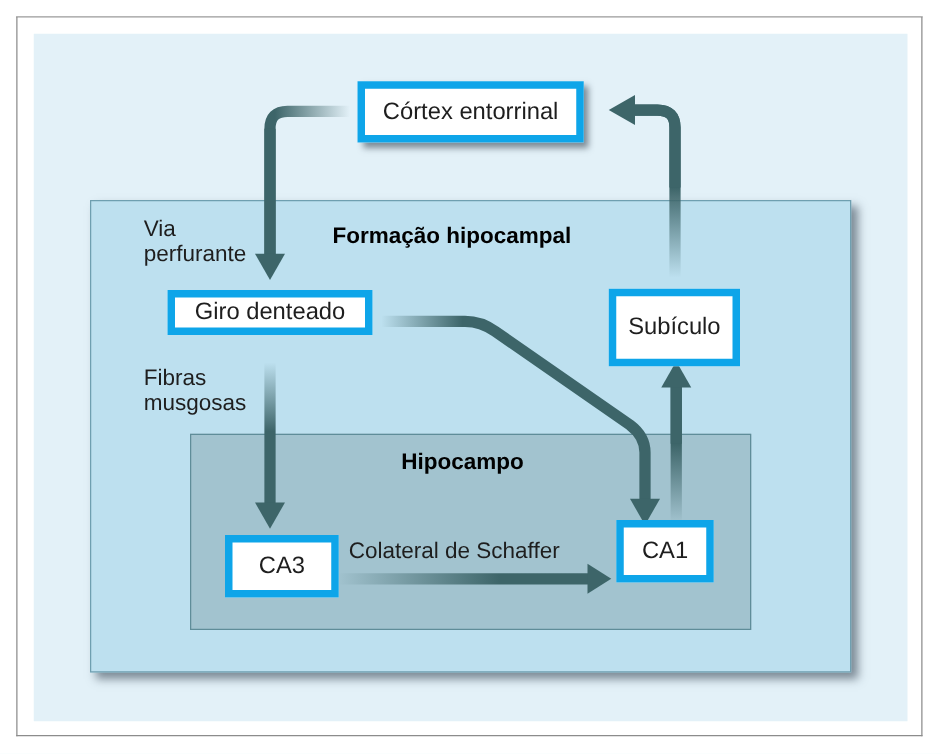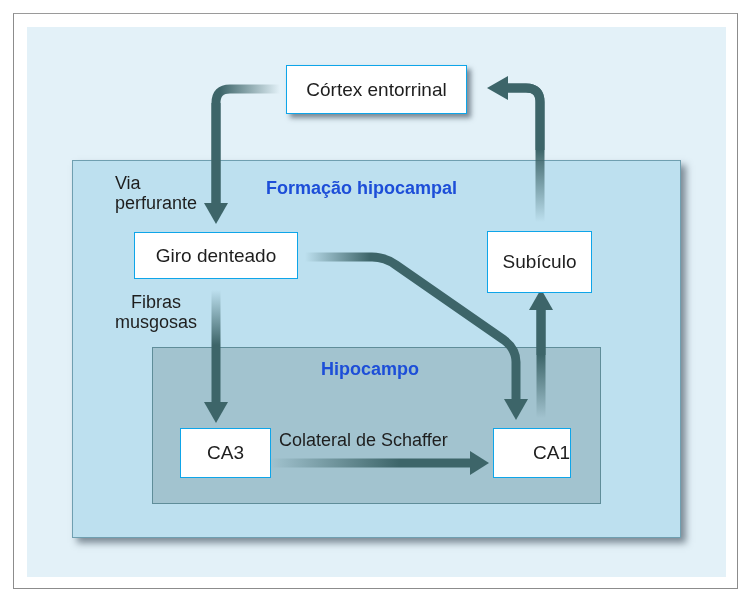--- a/index.html
+++ b/index.html
@@ -6,25 +6,25 @@
   body { width:753px; height:603px; position:relative; overflow:hidden;
          font-family:"Liberation Sans", sans-serif; }
   .frame { position:absolute; left:13px; top:13px; width:725px; height:576px;
            border:1px solid #8c8c8c; border-top-color:#9a9a9a; background:#ffffff; box-sizing:border-box; }
   .panel { position:absolute; left:27px; top:27px; width:699px; height:550px; background:#e3f1f8; }
   .region { position:absolute; box-sizing:border-box; }
   .formacao { left:72px; top:160px; width:609px; height:378px; background:#bde0ef;
               border:1px solid #6f9fb0; box-shadow:5px 5px 7px rgba(40,55,70,0.55); }
   .hipocampo { left:152px; top:347px; width:449px; height:157px; background:#a2c3cf;
                border:1px solid #5f8d99; }
-  .node { position:absolute; box-sizing:border-box; background:#ffffff; border:1px solid #0ea5e9;
+  .node { position:absolute; box-sizing:border-box; background:#ffffff; border:6px solid #0ea5e9;
           display:flex; align-items:center; justify-content:center; color:#1e1e1e; font-size:19px; }
   .node.shadow { box-shadow:4px 4px 5px rgba(40,55,70,0.55); }
   .label { position:absolute; color:#1e1e1e; font-size:18px; line-height:20px; }
-  .title { position:absolute; color:#1d4ed8; font-size:18px; font-weight:bold; }
+  .title { position:absolute; color:#000000; font-size:18px; font-weight:bold; }
   svg.arrows { position:absolute; left:0; top:0; }
 </style>
 </head>
 <body>
 
 <div class="frame"></div>
 <div class="panel"></div>
 
 <div class="region formacao"></div>
 <div class="region hipocampo"></div>
@@ -78,34 +78,34 @@
   <path d="M541 355 L541 305" fill="none" stroke="#3d6569" stroke-width="9"></path>
   <polygon points="529,310 553,310 541,289" fill="#3d6569"></polygon>
 </svg>
 
 <div class="title" style="left:266px; top:178px;">Formação hipocampal</div>
 <div class="title" style="left:321px; top:359px;">Hipocampo</div>
 
 <div class="node shadow" style="left:286px; top:65px; width:181px; height:49px;">
   <span>Córtex entorrinal</span>
 </div>
-<div class="node" style="left:134px; top:232px; width:164px; height:47px;">
+<div class="node" style="left:134px; top:232px; width:164px; height:36px;">
   <span>Giro denteado</span>
 </div>
 <div class="node" style="left:487px; top:231px; width:105px; height:62px;">
   <span>Subículo</span>
 </div>
 <div class="node" style="left:180px; top:428px; width:91px; height:50px;">
   <span>CA3</span>
 </div>
-<div class="node" style="left:493px; top:428px; width:78px; height:50px;justify-content:flex-end;">
+<div class="node" style="left:493px; top:416px; width:78px; height:50px;">
   <span>CA1</span>
 </div>
 
 <div class="label" style="right:556px; top:173px; text-align:left;">
   <div>Via</div>
   <div>perfurante</div>
 </div>
-<div class="label" style="right:556px; top:292px; text-align:center;">
+<div class="label" style="right:556px; top:292px; text-align:left;">
   <div>Fibras</div>
   <div>musgosas</div>
 </div>
 <div class="label" style="left:279px; top:430px;">Colateral de Schaffer</div>
 
 </body></html>

